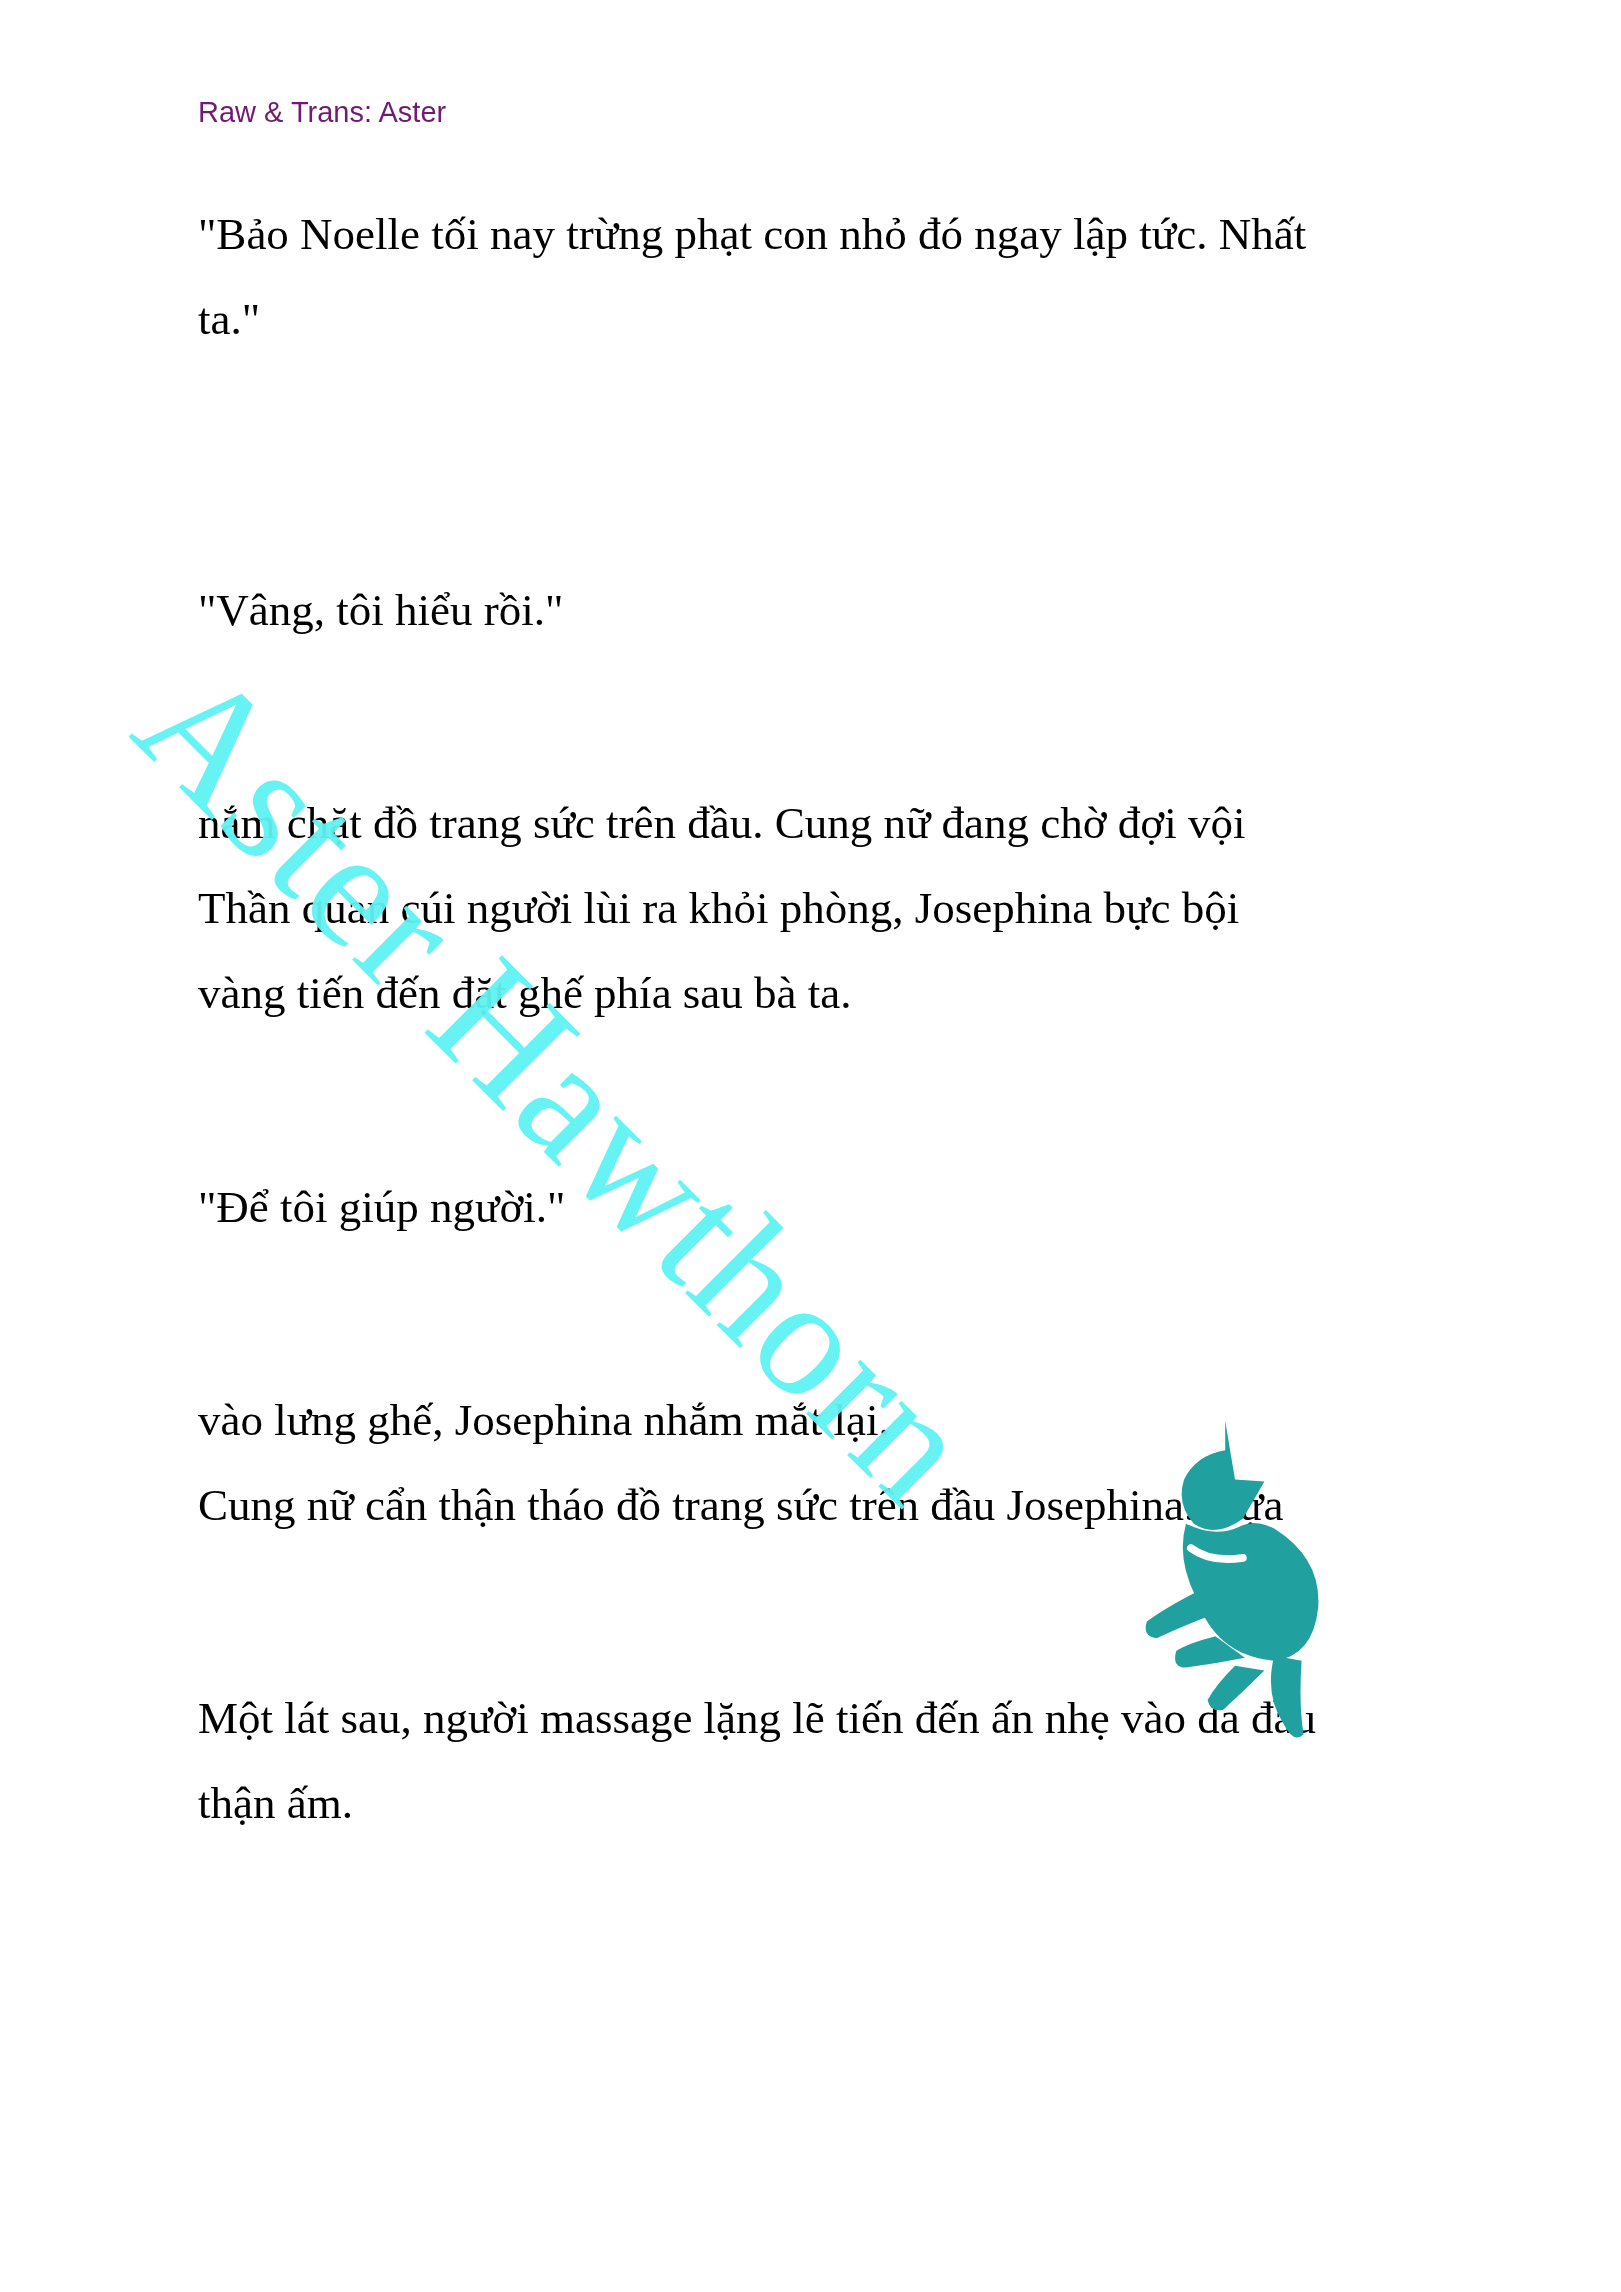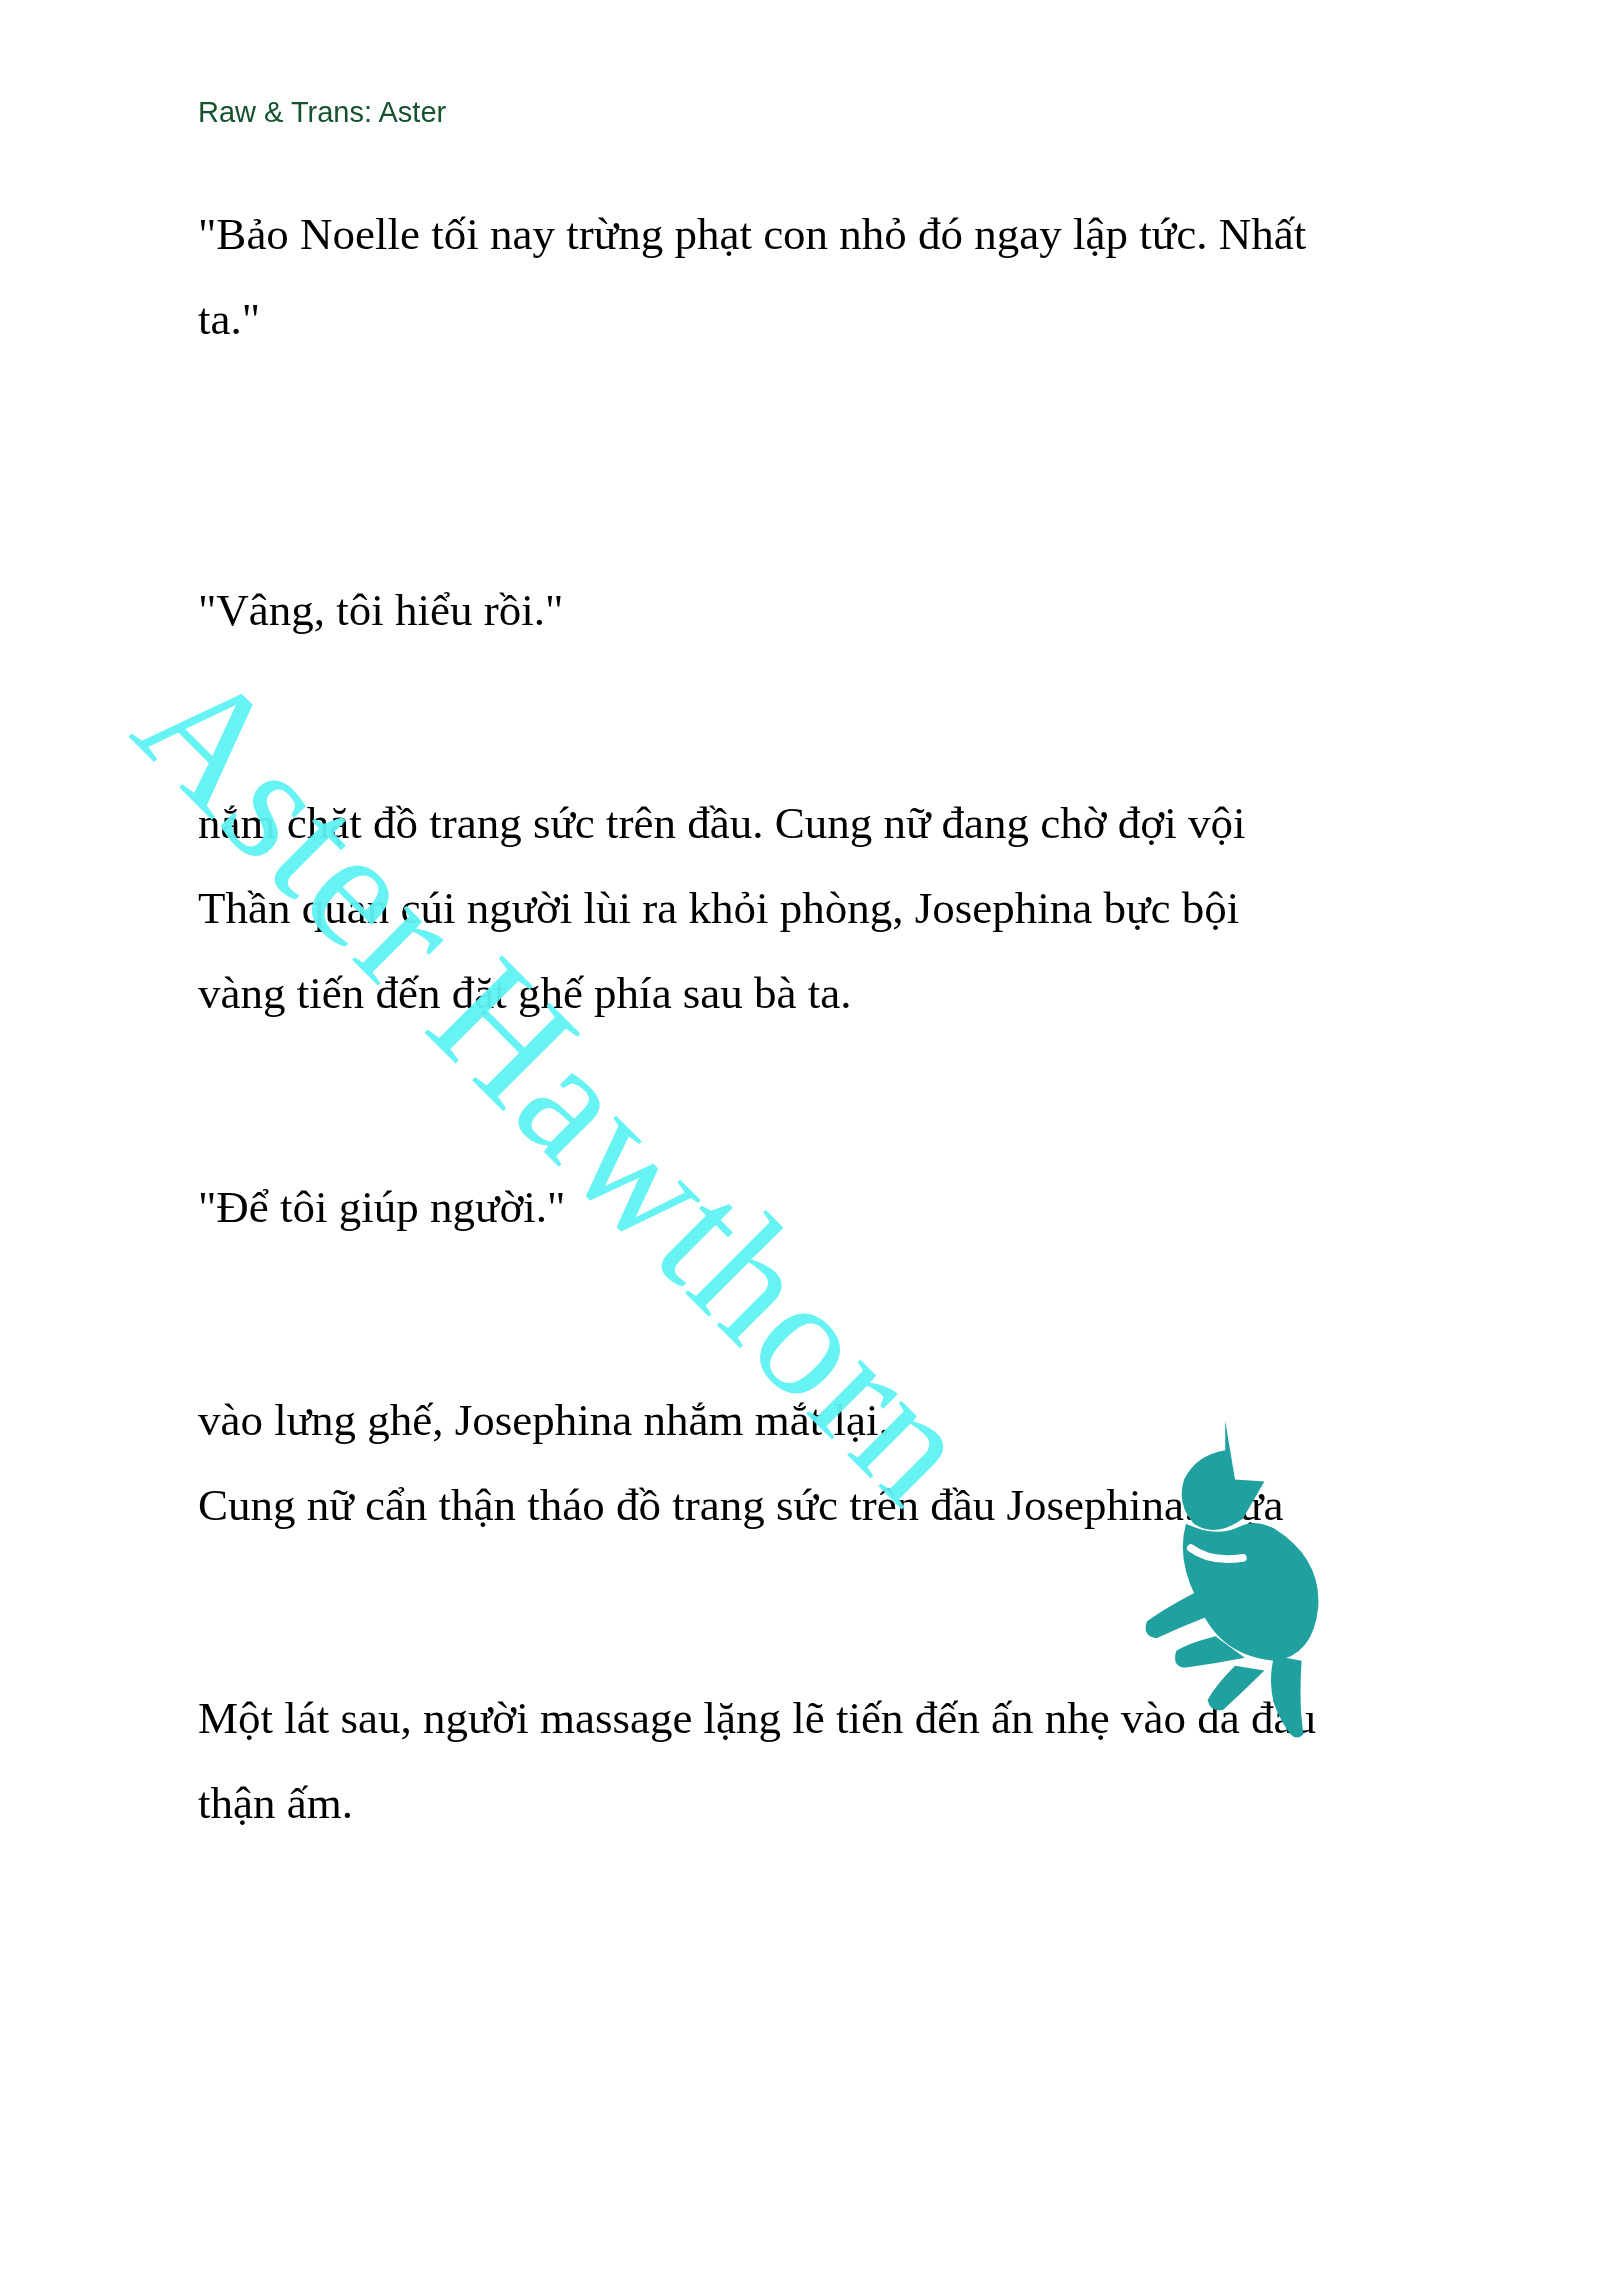--- a/index.html
+++ b/index.html
@@ -1,20 +1,20 @@
 <!DOCTYPE html>
 <html><head>
 <meta charset="utf-8">
 <style>
   html, body { margin: 0; padding: 0; background: #ffffff; }
   body { width: 1621px; height: 2293px; position: relative; overflow: hidden; }
   .page { position: absolute; left: 0; top: 0; width: 1621px; height: 2293px; background: #fff; }
   .header {
     position: absolute; left: 198px; top: 96px;
-    font-family: "Liberation Sans", sans-serif; font-size: 29px; color: #14532d;
+    font-family: "Liberation Sans", sans-serif; font-size: 29px; color: #701a75;
   }
   .para {
     position: absolute; left: 198px;
     font-family: "Liberation Serif", serif; font-size: 45px; color: #000;
     line-height: 85px; margin: 0;
   }
   .line { display: block; white-space: nowrap; }
   .watermark {
     position: absolute; left: 176px; top: 1000px;
     transform-origin: 0 0; transform: rotate(45deg);

